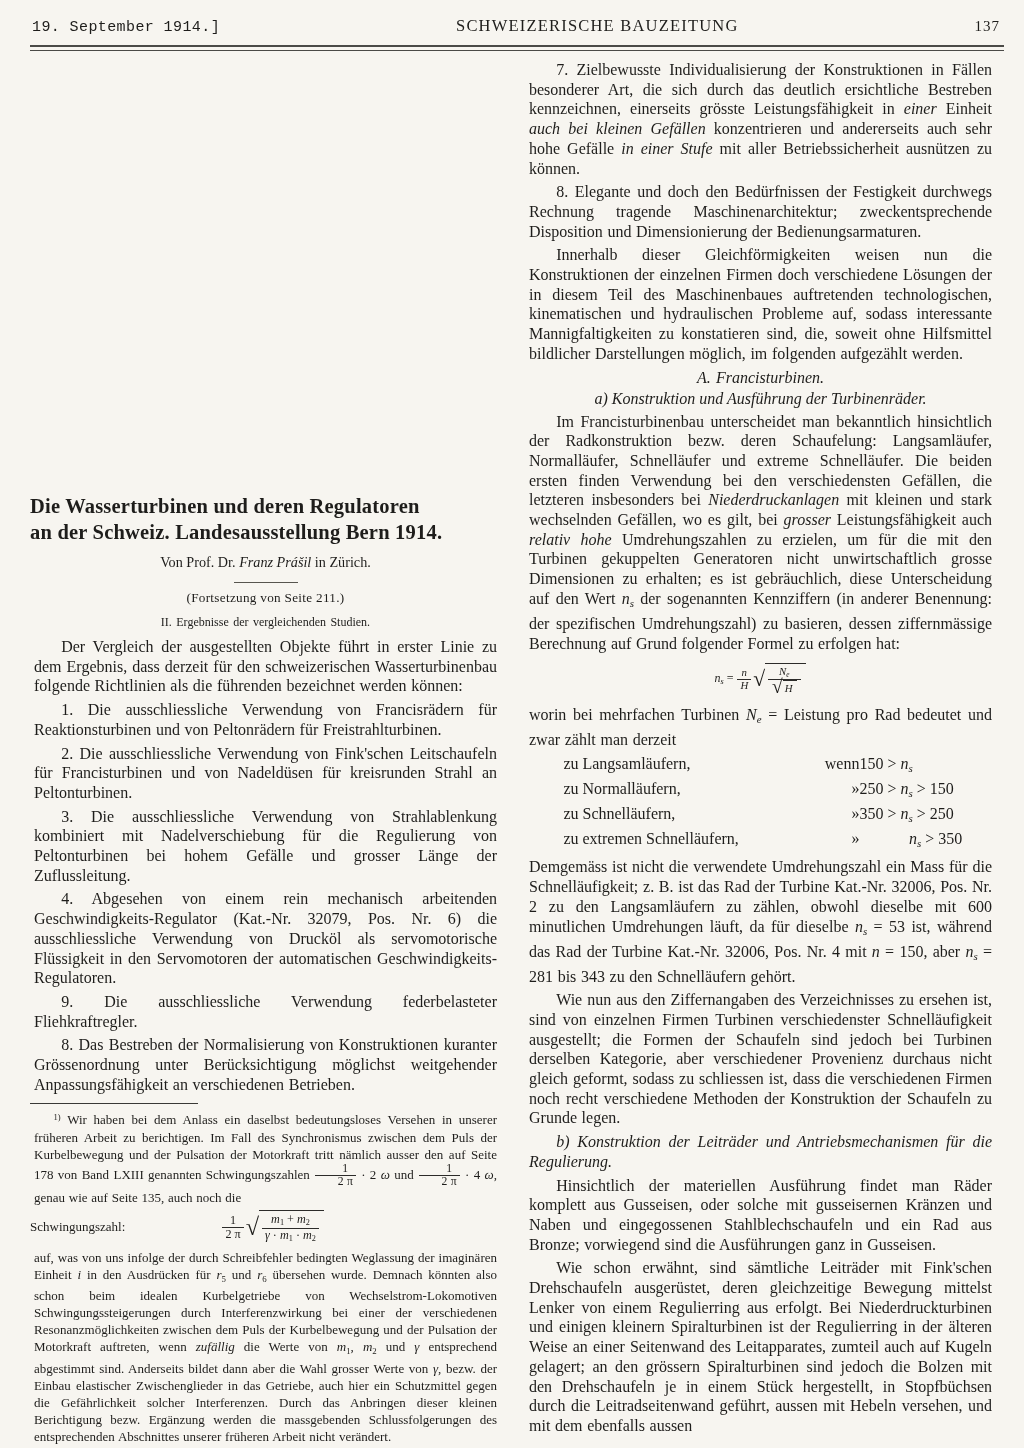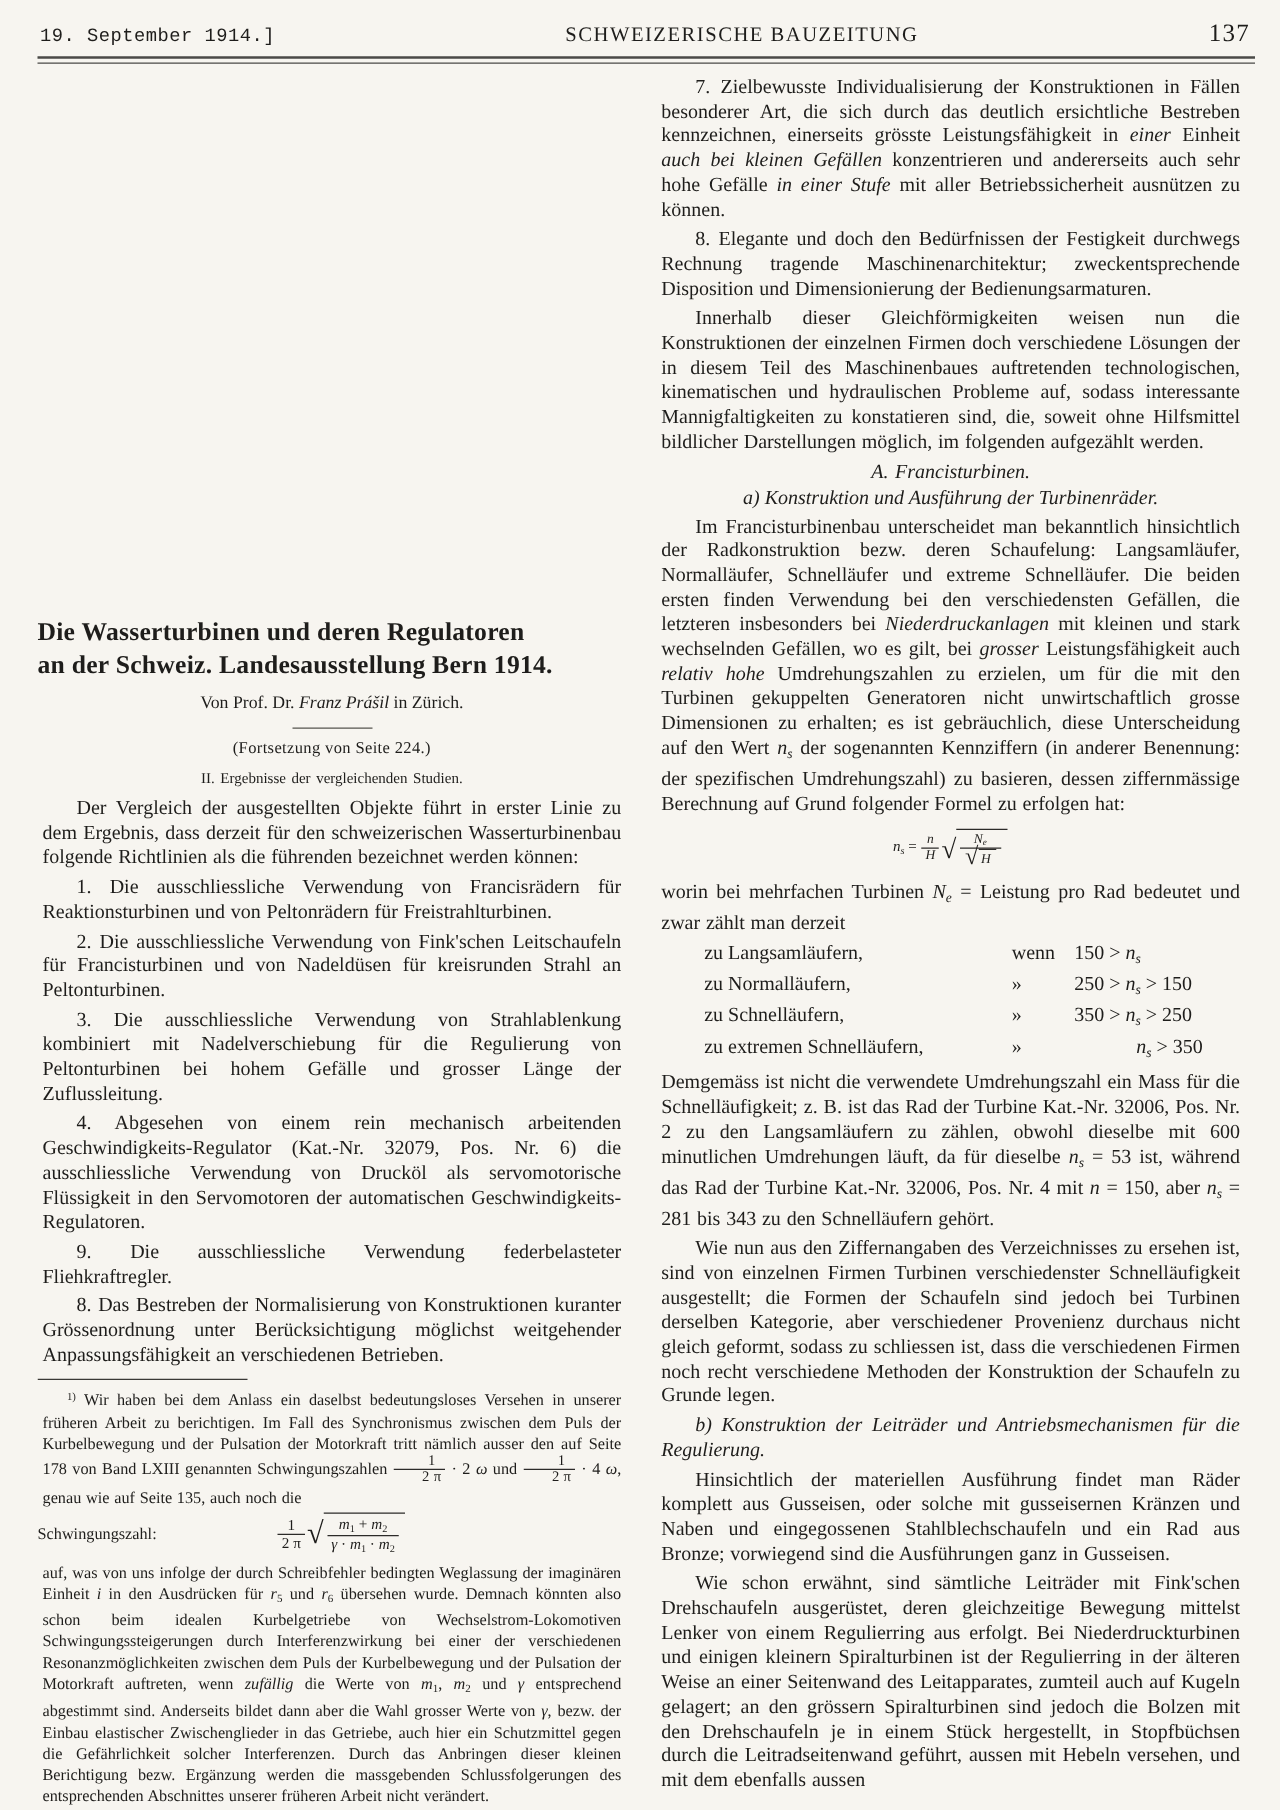--- a/index.html
+++ b/index.html
@@ -12,21 +12,21 @@
     position:relative;
     overflow:hidden;
   }
   
   .page-header{
     position:absolute;top:16px;left:32px;right:24px;
     display:flex;justify-content:space-between;align-items:baseline;
   }
   .hdr-date{font-size:15px;letter-spacing:.4px;font-family:Liberation Mono, monospace;}
   .hdr-journal{font-size:16.5px;letter-spacing:1.2px;}
-  .hdr-page{font-size:20px;letter-spacing:1px;}
+  .hdr-page{font-size:15px;letter-spacing:1px;}
   .rule-double{
     position:absolute;top:45px;left:30px;right:20px;height:3px;
     border-top:2px solid #4b4a47;border-bottom:1px solid #4b4a47;
   }
   
   .columns{
     position:absolute;top:56px;left:30px;width:966px;height:1392px;
     display:flex;gap:24px;overflow:hidden;
   }
   .col{width:471px;}
@@ -79,21 +79,21 @@
   }
   .sub-heading{
     font-style:italic;text-align:center;font-size:16px;margin:0 0 2px 0;
   }
   
   .cls-table{margin-left:2.4em;}
   .cls-row{
     display:grid;grid-template-columns:246px 50px auto;
     font-size:16px;line-height:19.7px;
   }
-  .cls-conj{text-align:left;}
+  .cls-conj{text-align:right;}
   .cls-row:last-child .cls-cond{padding-left:3.1em;}
 </style>
 </head>
 <body>
 
 <div class="page-header">
   <span class="hdr-date">19. September 1914.]</span>
   <span class="hdr-journal">SCHWEIZERISCHE BAUZEITUNG</span>
   <span class="hdr-page">137</span>
 </div>
@@ -103,21 +103,21 @@
 
   <div class="col">
     <div class="lc-spacer"></div>
 
     <h1 class="article-title">
       <span>Die Wasserturbinen und deren Regulatoren</span><br>
       <span>an der Schweiz. Landesausstellung Bern 1914.</span>
     </h1>
     <div class="byline"><span>Von Prof. Dr. </span><span class="it">Franz Prášil</span><span> in Zürich.</span></div>
     <div class="sec-divider"></div>
-    <div class="continuation">(Fortsetzung von Seite 224.)</div>
+    <div class="continuation">(Fortsetzung von Seite 211.)</div>
     <div class="section-heading">II. Ergebnisse der vergleichenden Studien.</div>
 
     <p class="ind"><span>Der Vergleich der ausgestellten Objekte führt in erster Linie zu dem Ergebnis, dass derzeit für den schweizerischen Wasserturbinenbau folgende Richtlinien als die führenden bezeichnet werden können:</span></p>
     <p class="ind"><span>1. Die ausschliessliche Verwendung von Francisrädern für Reaktionsturbinen und von Peltonrädern für Freistrahlturbinen.</span></p>
     <p class="ind"><span>2. Die ausschliessliche Verwendung von Fink'schen Leitschaufeln für Francisturbinen und von Nadeldüsen für kreisrunden Strahl an Peltonturbinen.</span></p>
     <p class="ind"><span>3. Die ausschliessliche Verwendung von Strahlablenkung kombiniert mit Nadelverschiebung für die Regulierung von Peltonturbinen bei hohem Gefälle und grosser Länge der Zuflussleitung.</span></p>
     <p class="ind"><span>4. Abgesehen von einem rein mechanisch arbeitenden Geschwindigkeits-Regulator (Kat.-Nr. 32079, Pos. Nr. 6) die ausschliessliche Verwendung von Drucköl als servomotorische Flüssigkeit in den Servomotoren der automatischen Geschwindigkeits-Regulatoren.</span></p>
     <p class="ind"><span>9. Die ausschliessliche Verwendung federbelasteter Fliehkraftregler.</span></p>
     <p class="ind"><span>8. Das Bestreben der Normalisierung von Konstruktionen kuranter Grössenordnung unter Berücksichtigung möglichst weitgehender Anpassungsfähigkeit an verschiedenen Betrieben.</span></p>
 

